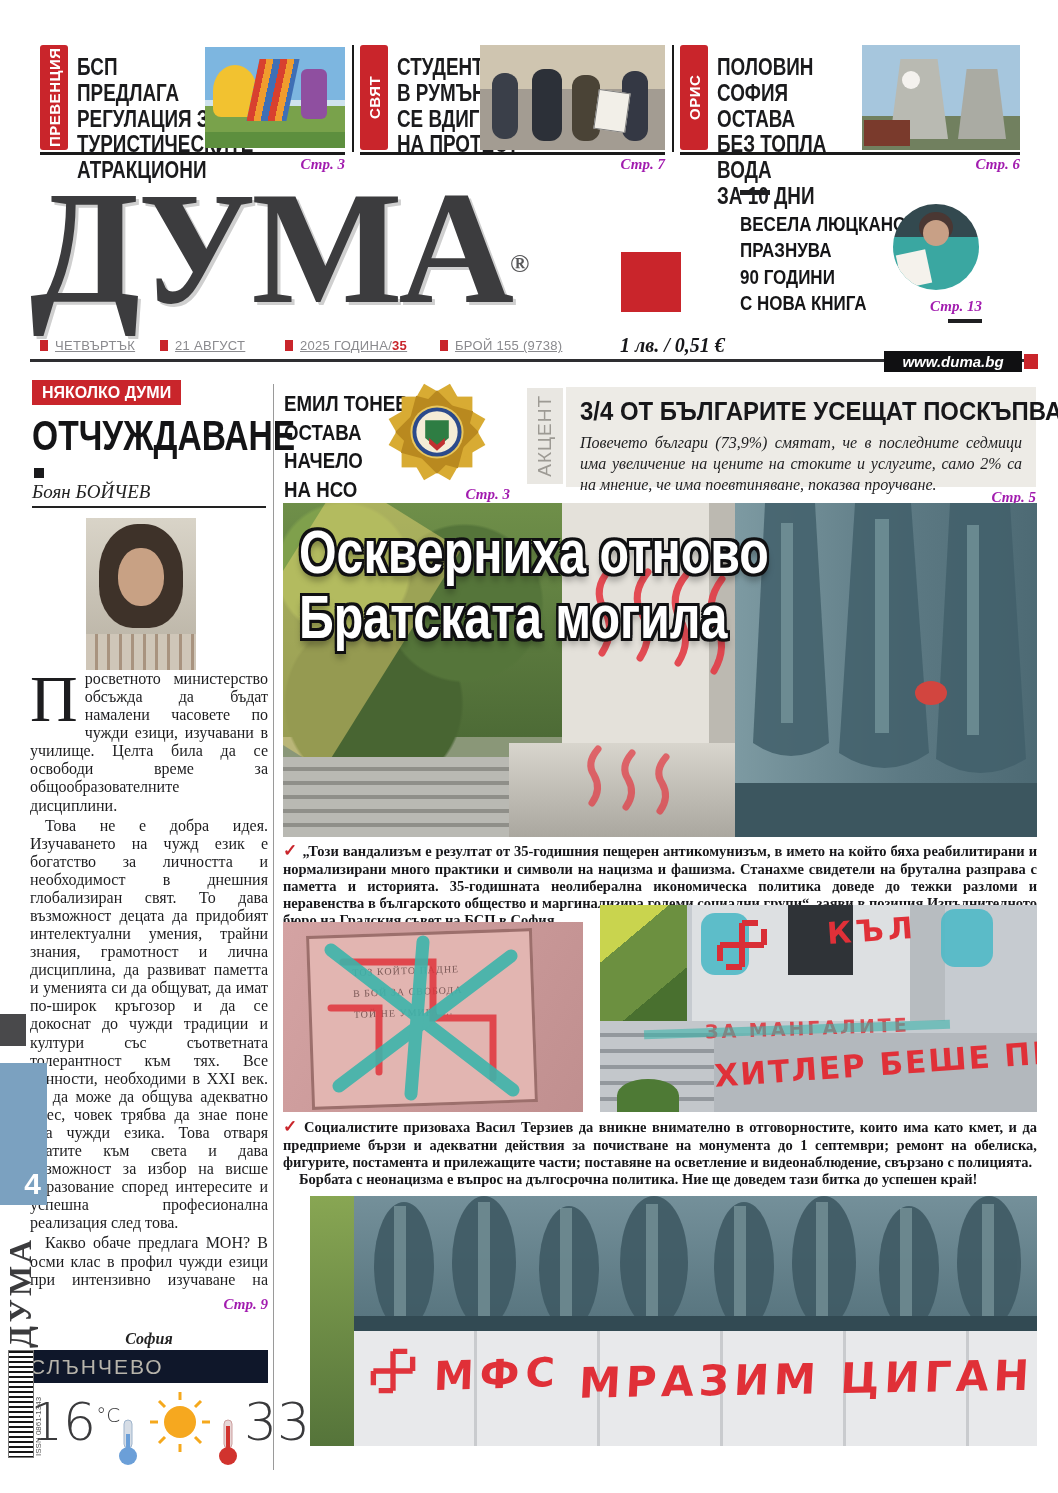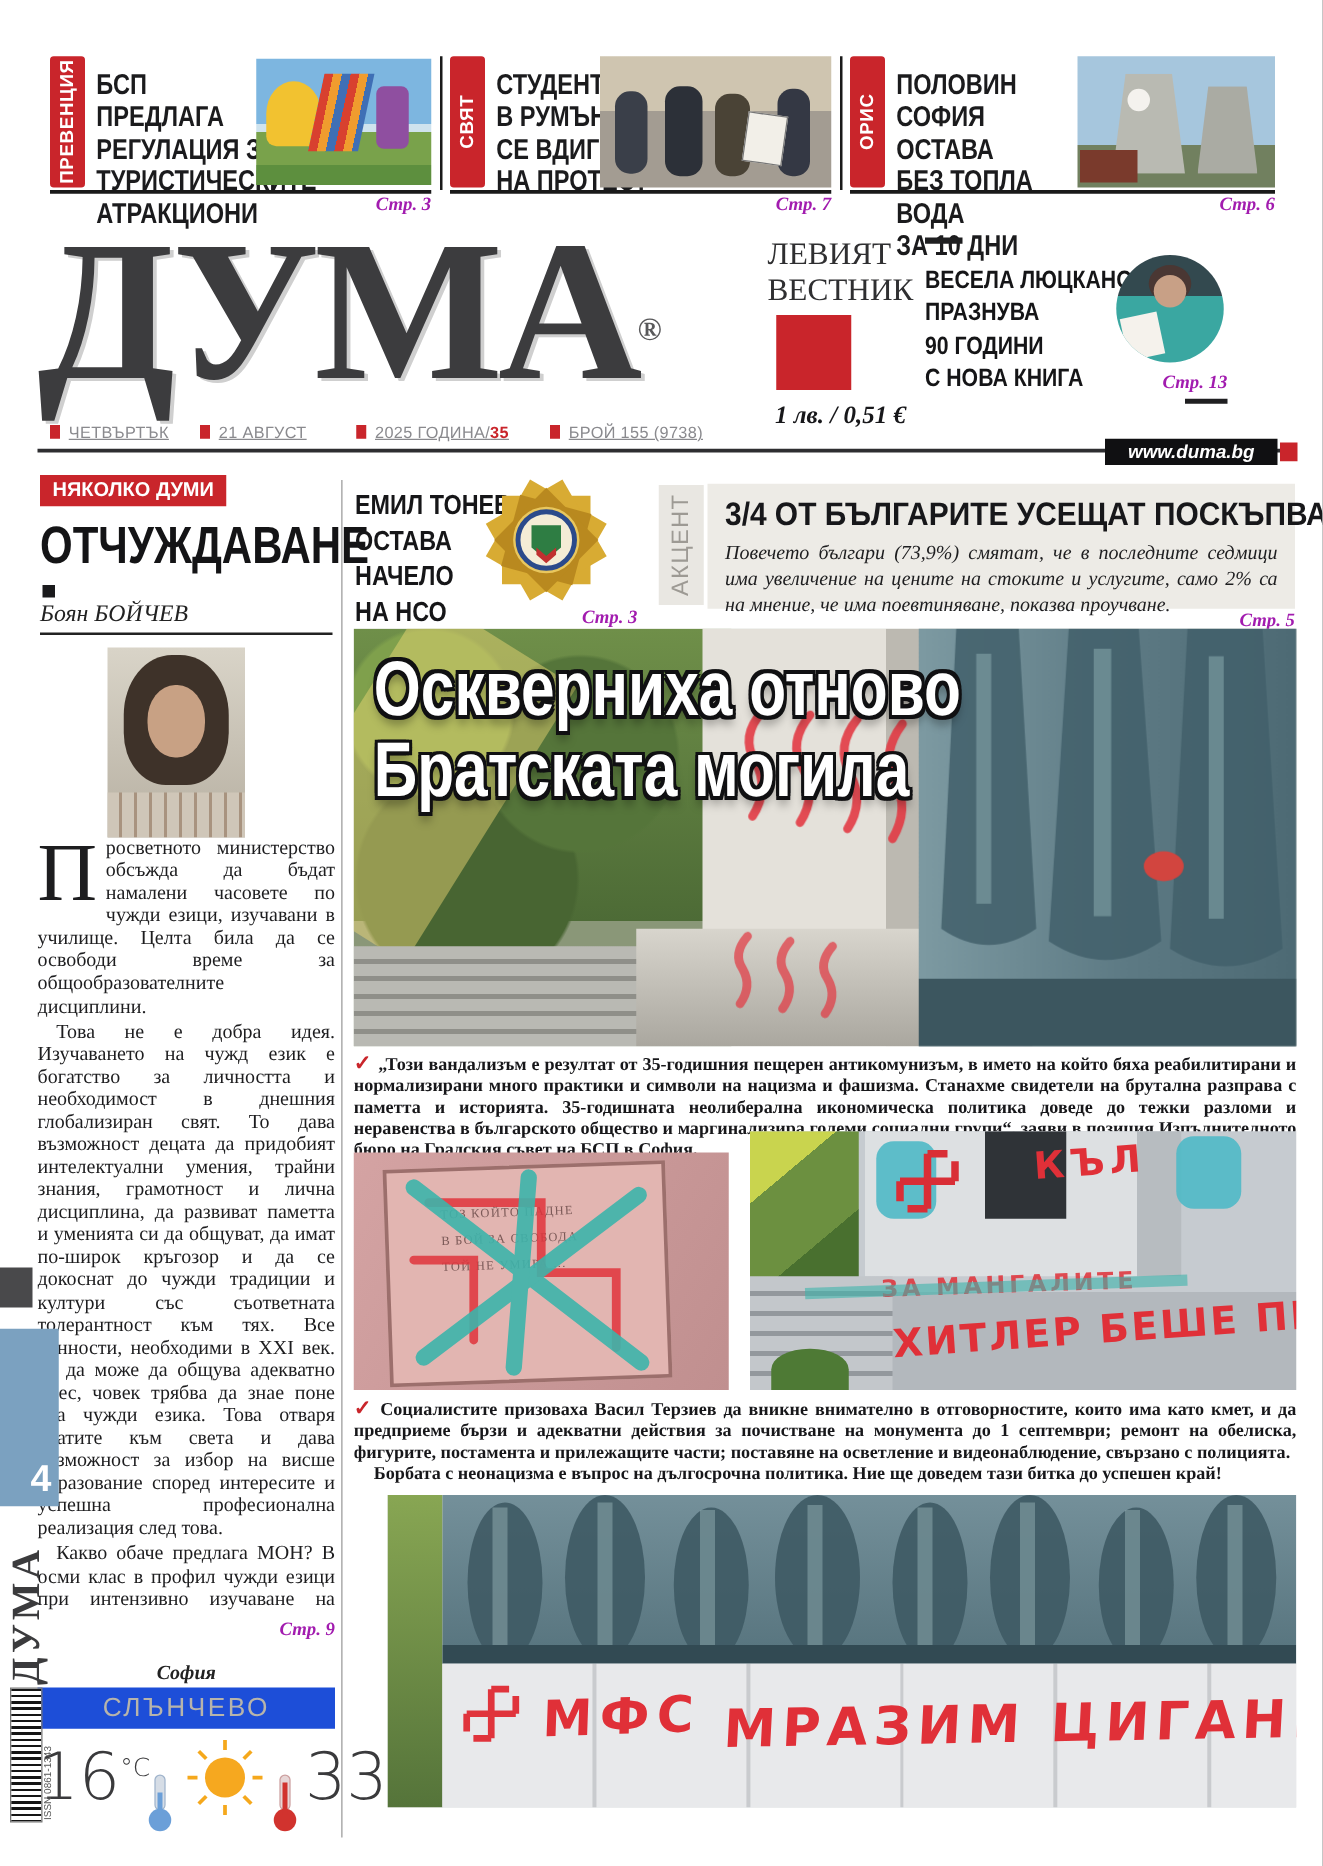--- a/index.html
+++ b/index.html
@@ -49,22 +49,22 @@
   .author{font-family:"Liberation Serif",serif;font-style:italic;font-size:19px;color:#222;}
   .op-body{font-family:"Liberation Serif",serif;font-size:16px;line-height:1.13;
       text-align:justify;color:#1d1d1f;}
   .op-body p{margin:0 0 2px;text-indent:15px;}
   .op-body p.first{text-indent:0;}
   .dropcap{float:left;font-size:66px;line-height:.82;margin:2px 7px 0 0;font-weight:normal;}
 
   
   .city{font-family:"Liberation Serif",serif;font-style:italic;font-weight:bold;
       font-size:16px;text-align:center;color:#222;}
-  .condbox{background:#1d4ed8;color:#b7b4ab;font-size:21px;letter-spacing:2px;
-      text-align:center;line-height:33px;}
+  .condbox{background:#0f172a;color:#b7b4ab;font-size:21px;letter-spacing:2px;
+      line-height:33px;}
   .temp{font-family:"DejaVu Sans",sans-serif;font-weight:200;font-size:52px;color:#3a3a3c;}
   .temp sup{font-size:20px;font-weight:200;}
 
   
   .nso-title{font-weight:bold;font-size:22px;line-height:1.3;color:#161618;
       transform:scaleX(.85);transform-origin:0 0;}
   .akcent-label{background:#e9e7e2;display:flex;align-items:center;justify-content:center;}
   .akcent-label span{writing-mode:vertical-rl;transform:rotate(180deg);font-size:19px;
       color:#9d9a94;letter-spacing:1px;}
   .akcentbox{background:#edebe6;box-sizing:border-box;padding:9px 14px;}
@@ -150,43 +150,41 @@
     <div class="abs" style="left:96px;top:24px;width:48px;height:70px;background:#aaaba3;
          clip-path:polygon(18% 0,82% 0,100% 100%,0 100%);"></div>
     <div class="abs" style="left:40px;top:26px;width:18px;height:18px;border-radius:50%;background:#f4f2ee;"></div>
     <div class="abs" style="left:2px;bottom:4px;width:46px;height:26px;background:#7a3a2c;"></div>
   </div>
   <div class="abs teaser-rule" style="left:680px;top:152px;width:340px;"></div>
   <div class="abs pref" style="left:920px;top:156px;width:100px;text-align:right;">Стр. 6</div>
 
   <div class="abs logo" style="left:30px;top:172px;"><span>ДУМА</span><sup>®</sup></div>
 
-  <div class="abs tagline pre" style="left:614px;top:190px;">ЛЕВИЯТ
-ВЕСТНИК</div>
   <div class="abs redsq" style="left:621px;top:252px;width:60px;height:60px;"></div>
 
   <div class="abs dash" style="left:740px;top:190px;width:30px;height:5px;"></div>
   <div class="abs promo-title pre" style="left:740px;top:211px;width:255px;">ВЕСЕЛА ЛЮЦКАНОВА
 ПРАЗНУВА
 90 ГОДИНИ
 С НОВА КНИГА</div>
   <div class="photo" style="left:893px;top:204px;width:86px;height:86px;border-radius:50%;
        background:linear-gradient(#33494f 0 38%,#3aa7a1 38% 100%);">
     <div class="abs" style="left:26px;top:8px;width:34px;height:30px;border-radius:50%;background:#4a3733;"></div>
     <div class="abs" style="left:30px;top:16px;width:26px;height:26px;border-radius:50%;background:#c8a086;"></div>
     <div class="abs" style="left:6px;top:48px;width:30px;height:34px;background:#f5f2ec;transform:rotate(-12deg);"></div>
   </div>
   <div class="abs pref" style="left:930px;top:298px;">Стр. 13</div>
   <div class="abs dash" style="left:948px;top:319px;width:34px;height:4px;"></div>
 
   <div class="abs dl-item" style="left:40px;top:338px;">ЧЕТВЪРТЪК</div>
   <div class="abs dl-item" style="left:160px;top:338px;">21 АВГУСТ</div>
   <div class="abs dl-item" style="left:285px;top:338px;"><span>2025 ГОДИНА/</span><span style="color:#c9252b;font-weight:bold;">35</span></div>
   <div class="abs dl-item" style="left:440px;top:338px;">БРОЙ 155 (9738)</div>
-  <div class="abs price" style="left:620px;top:321px;">1 лв. / 0,51 €</div>
+  <div class="abs price" style="left:620px;top:334px;">1 лв. / 0,51 €</div>
   <div class="abs thickrule" style="left:30px;top:359px;width:1005px;"></div>
   <div class="abs webbox" style="left:884px;top:351px;width:138px;height:21px;">www.duma.bg</div>
   <div class="abs redsq" style="left:1024px;top:354px;width:14px;height:15px;"></div>
 
   <div class="abs kicker" style="left:32px;top:380px;text-align:right;">НЯКОЛКО ДУМИ</div>
   <div class="abs op-title" style="left:32px;top:412px;">ОТЧУЖДАВАНЕ</div>
   <div class="abs" style="left:34px;top:468px;width:10px;height:10px;background:#1a1a1c;"></div>
   <div class="abs author" style="left:32px;top:481px;">Боян БОЙЧЕВ</div>
   <div class="abs" style="left:32px;top:506px;width:234px;border-top:2px solid #222;"></div>
 

